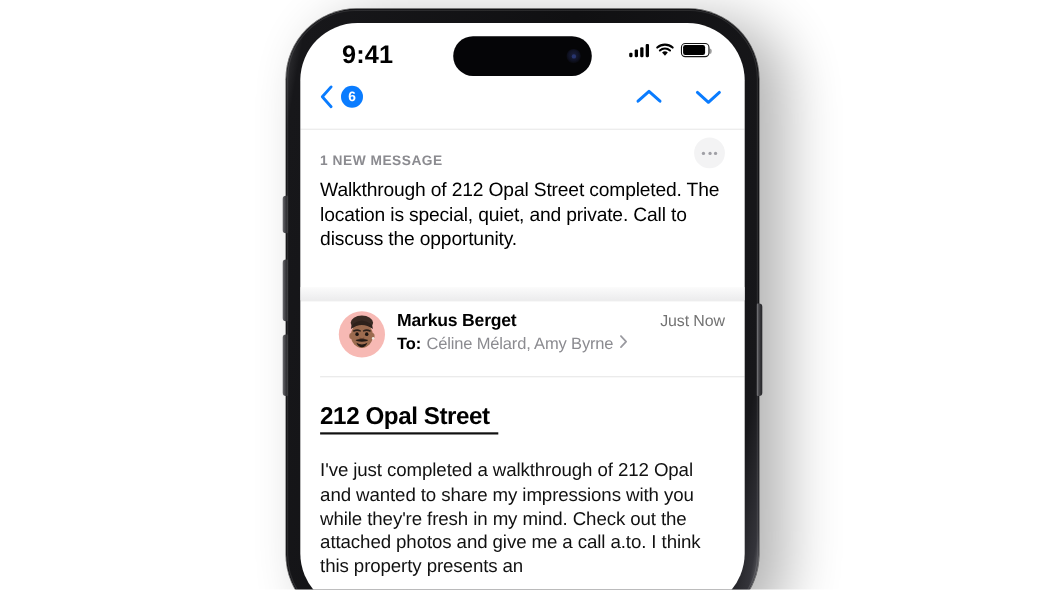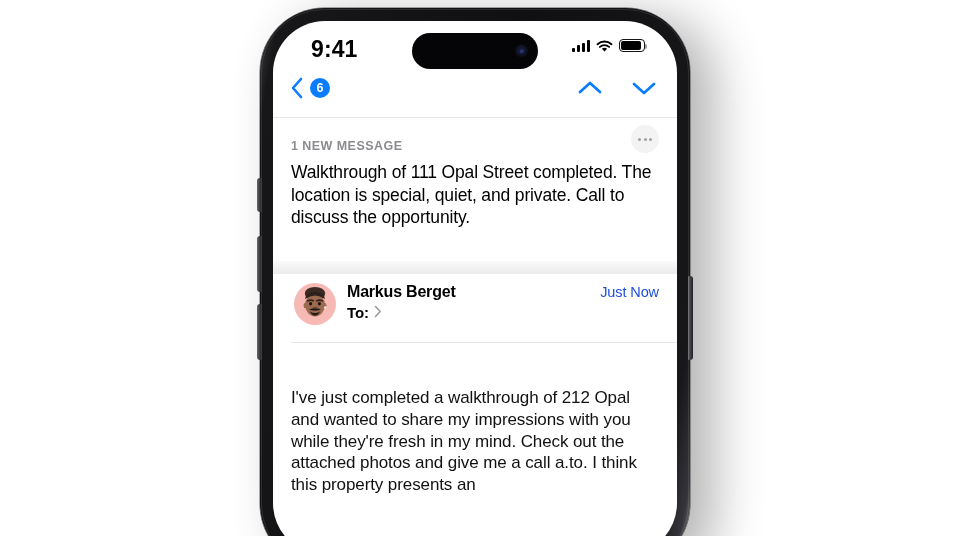--- a/index.html
+++ b/index.html
@@ -288,21 +288,21 @@
     position: absolute;
     left: 0; right: 0;
     top: 252px;
     height: 1px;
     background: rgba(0,0,0,0.07);
   }
 
   
   .sender-row {
     position: absolute;
-    left: 3px; right: 0;
+    left: 17px; right: 0;
     top: 253px;
     height: 60px;
     padding: 9px 18px 0 18px;
     box-sizing: border-box;
     display: flex;
     align-items: flex-start;
   }
   .avatar {
     width: 42px; height: 42px;
     border-radius: 50%;
@@ -324,21 +324,21 @@
     justify-content: space-between;
   }
   .sender-name {
     font-size: 16px;
     font-weight: bold;
     color: #000;
     letter-spacing: -0.2px;
   }
   .sender-time {
     font-size: 14.5px;
-    color: #1d4ed8;
+    color: #737373;
     letter-spacing: -0.1px;
     white-space: nowrap;
     margin-left: 10px;
   }
   .sender-line2 {
     margin-top: 3px;
     font-size: 15px;
     letter-spacing: -0.15px;
     display: flex;
     align-items: flex-start;
@@ -461,21 +461,21 @@
 
       <div class="summary">
         <div class="summary-head">
           <div class="summary-label">1 NEW MESSAGE</div>
           <div class="more-btn">
             <i></i>
             <i></i>
             <i></i>
           </div>
         </div>
-        <div class="summary-text">Walkthrough of 111 Opal Street completed. The location is special, quiet, and private. Call to discuss the opportunity.</div>
+        <div class="summary-text">Walkthrough of 212 Opal Street completed. The location is special, quiet, and private. Call to discuss the opportunity.</div>
       </div>
 
       <div class="band"></div>
       <div class="band-line"></div>
 
       <div class="sender-row">
         <div class="avatar">
           <svg viewBox="0 0 42 42" width="42" height="42">
             <ellipse cx="21" cy="10.5" rx="10.2" ry="6.6" fill="#3a2a23"></ellipse>
             <ellipse cx="21" cy="22" rx="10" ry="11.4" fill="#9c6b4f"></ellipse>
@@ -492,29 +492,31 @@
             <ellipse cx="31.2" cy="24.6" rx="1.1" ry="1.3" fill="#f0ece4"></ellipse>
           </svg>
         </div>
         <div class="sender-meta">
           <div class="sender-line1">
             <span class="sender-name">Markus Berget</span>
             <span class="sender-time">Just Now</span>
           </div>
           <div class="sender-line2">
             <span class="to-label">To:</span>
+            <span class="to-list">Céline Mélard, Amy Byrne</span>
             <span class="chev-right-small">
               <svg viewBox="0 0 8 13" width="8" height="13">
                 <path d="M1.5 1.5 L6.2 6.5 L1.5 11.5" stroke="#9a9aa0" stroke-width="1.6" fill="none" stroke-linecap="round" stroke-linejoin="round"></path>
               </svg>
             </span>
           </div>
         </div>
       </div>
       <div class="sender-sep"></div>
 
       <div class="mail-body">
+        <div><span class="mail-subject">212 Opal Street</span></div>
         <div class="mail-para">I've just completed a walkthrough of 212 Opal and wanted to share my impressions with you while they're fresh in my mind. Check out the attached photos and give me a call a.to. I think this property presents an</div>
       </div>
 
     </div>
   </div>
 </div>
 
 </body></html>

